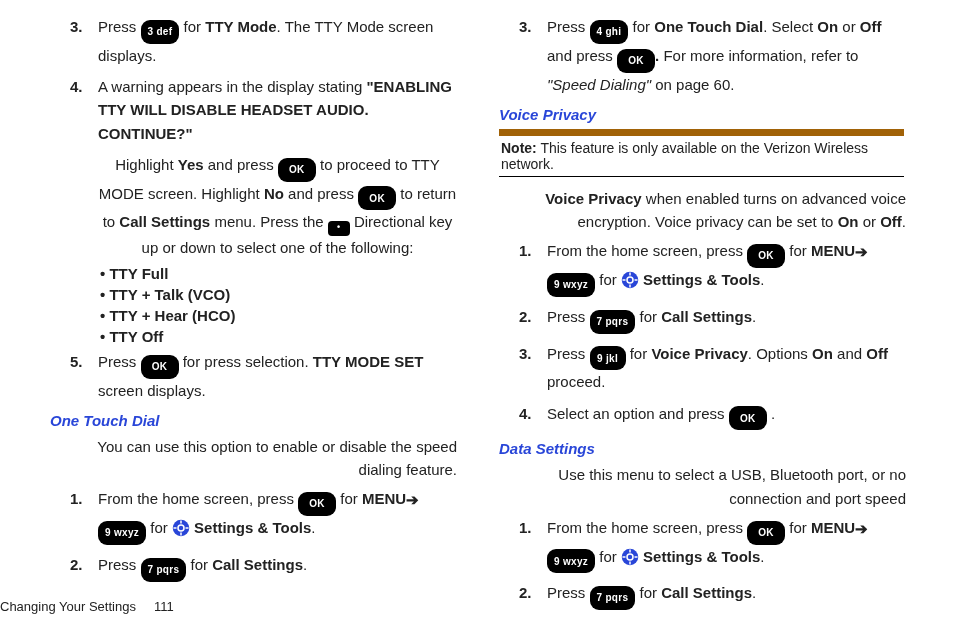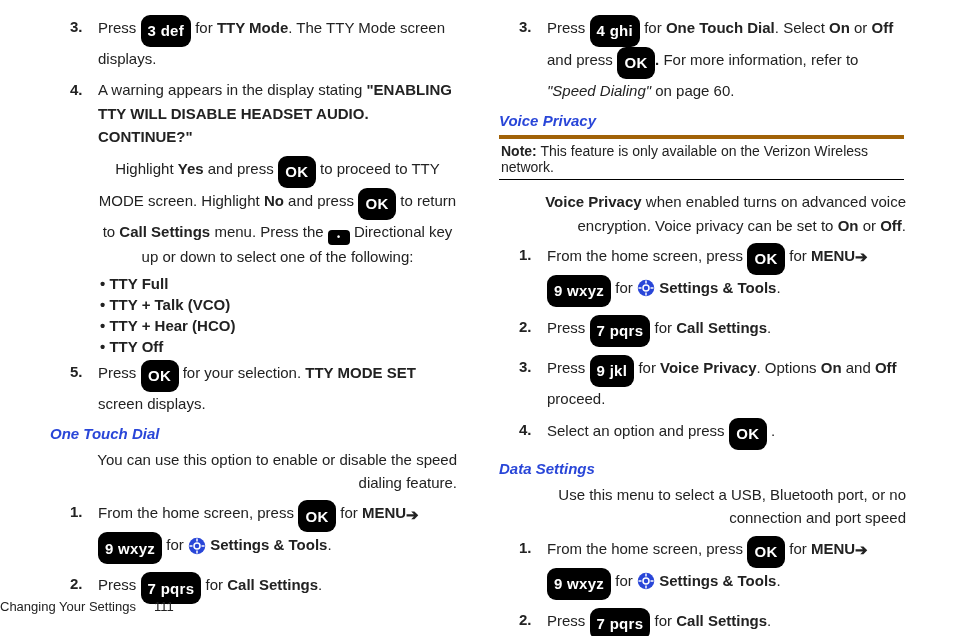--- a/index.html
+++ b/index.html
@@ -49,43 +49,43 @@
     margin: 10px 0 6px 2px;
     font-size: 15px;
   }
   .key {
     display: inline-flex;
     align-items: center;
     justify-content: center;
     background: #000;
     color: #fff;
     border-radius: 9px;
-    font-size: 15px;
+    font-size: 10px;
     font-weight: bold;
     padding: 0 7px;
-    height: 32px;
+    height: 24px;
     min-width: 22px;
     vertical-align: -3px;
     letter-spacing: 0.3px;
     font-family: Arial, Helvetica, sans-serif;
   }
   .key.ok {  min-width: 24px; }
   .key.dir {
     width: 15px; height: 15px; border-radius: 4px; padding:0;
     font-size: 9px;
   }
   .gear {
     display: inline-flex;
     width: 18px; height: 18px;
     vertical-align: -4px;
   }
   b, strong { font-weight: bold; }
   em { font-style: italic; }
   .note-rule {
-    border-top: 4px solid #a16207;
+    border-top: 7px solid #a16207;
     border-bottom: 1px solid #000;
     margin: 6px 2px 10px 2px;
     padding: 4px 2px;
     font-size: 14px;
   }
   .footer {
     position: absolute;
     width: 842px;
     bottom: 22px;
     text-align: left;
@@ -136,21 +136,21 @@
     <div class="bullet">• TTY Full</div>
     <div class="bullet">• TTY + Talk (VCO)</div>
     <div class="bullet">• TTY + Hear (HCO)</div>
     <div class="bullet">• TTY Off</div>
 
     <div class="step">
       <span class="num">5.</span>
       <span class="body">
         <span>Press </span>
         <span class="key ok">OK</span>
-        <span> for your selection. </span><b>TTY MODE SET</b><span> screen displays.</span>
+        <span> for press selection. </span><b>TTY MODE SET</b><span> screen displays.</span>
       </span>
     </div>
 
     <div class="subhead">One Touch Dial</div>
     <div class="flush" style="margin-left:14px">You can use this option to enable or disable the speed dialing feature.</div>
 
     <div class="step">
       <span class="num">1.</span>
       <span class="body">
         <span>From the home screen, press </span>

